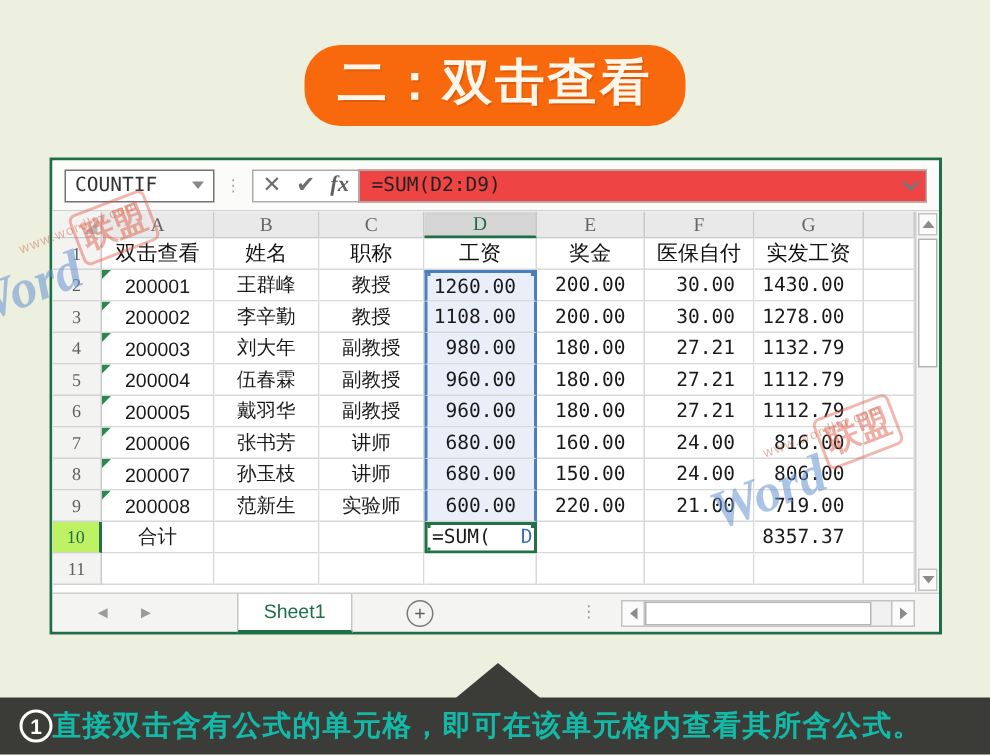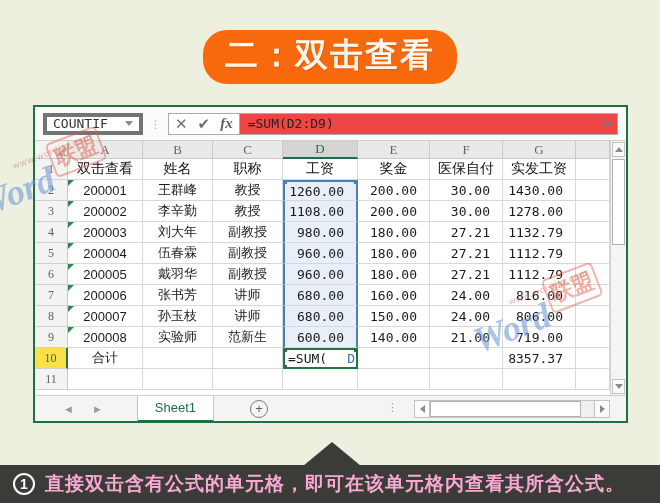--- a/index.html
+++ b/index.html
@@ -12,21 +12,21 @@
     padding:3px 22px 6px; border-radius:24px; letter-spacing:2px; white-space:nowrap;
     text-shadow:1px 1px 0 rgba(180,70,0,.35); z-index:2; }
 
   
   .xlwin { position:absolute; left:33px; top:105px; width:595px; height:318px;
     background:#ffffff; border:2px solid #1e6e46; z-index:1; display:flex; flex-direction:column; }
 
   
   .fbar { height:34px; flex:0 0 34px; background:#fbfbfa; border-bottom:1px solid #cfcfcf;
     display:flex; align-items:center; padding:0 8px; }
-  .namebox { width:100px; height:22px; background:#fff; border:4px solid #737373;
+  .namebox { width:100px; height:22px; background:#fff; border:1px solid #737373;
     display:flex; align-items:center; padding:0 6px; font-family:"DejaVu Sans Mono",monospace;
     font-size:13px; color:#333; }
   .namebox .caret { margin-left:auto; width:0; height:0; border-left:4px solid transparent;
     border-right:4px solid transparent; border-top:5px solid #8a8a8a; }
   .vdots { color:#aaa; font-size:11px; margin:0 7px; letter-spacing:0; line-height:8px; }
   .fxgrp { height:22px; border:1px solid #ababab; background:#fff; display:flex; align-items:center; padding:0 6px; gap:10px; }
   .fxgrp .ic { color:#6e6e6e; font-size:15px; line-height:1; }
   .fxgrp .fx { font-family:"Liberation Serif",serif; font-style:italic; font-weight:bold; font-size:15px; color:#5f5f5f; }
   .finput { height:22px; flex:1; border:1px solid #ababab; margin-left:-1px; background:#ef4444;
     display:flex; align-items:center; padding:0 8px; font-family:"DejaVu Sans Mono",monospace; font-size:13px; color:#222; }
@@ -39,21 +39,21 @@
     grid-template-columns:33px 75px 70px 70px 75px 72px 73px 73px 1fr;
     grid-template-rows:18px repeat(11,21px); }
   .c { border-right:1px solid #d8d8d8; border-bottom:1px solid #d8d8d8; background:#fff;
     display:flex; align-items:center; white-space:nowrap; overflow:hidden; position:relative;
     font-size:13px; color:#1a1a1a; }
   .colhdr { background:#e9e9e9; border-right:1px solid #c9c9c9; border-bottom:1px solid #c9c9c9;
     justify-content:center; font-family:"Liberation Serif",serif; font-size:13px; color:#666; }
   .colhdr.sel { background:#d5d5d5; border-bottom:2px solid #1e6e46; color:#1e6e46; }
   .rowhdr { background:#f3f3f2; border-right:1px solid #c9c9c9; border-bottom:1px solid #d2d2d2;
     justify-content:center; font-family:"Liberation Serif",serif; font-size:12px; color:#5f5f5f; }
-  .rowhdr.active { background:#fde047; border-right:2px solid #217346; color:#1e6e46; }
+  .rowhdr.active { background:#bef264; border-right:2px solid #217346; color:#1e6e46; }
   .corner { background:#f3f3f2; border-right:1px solid #c9c9c9; border-bottom:1px solid #c9c9c9; }
   .corner::after { content:""; position:absolute; right:2px; bottom:2px;
     border-bottom:9px solid #b9b9b9; border-left:9px solid transparent; }
   .hdr1 { justify-content:center; font-size:14px; color:#111; }
   .ctr { justify-content:center; }
   .num { justify-content:flex-end; padding-right:12px; font-family:"DejaVu Sans Mono",monospace; }
   .err::before { content:""; position:absolute; left:0; top:0;
     border-top:6px solid #2a8a4d; border-right:6px solid transparent; }
   
   .selc { background:#e9eff9; border-left:2px solid #4a7ebd; border-right:2px solid #4a7ebd; }
@@ -74,21 +74,21 @@
   .vbtn.up { top:1px; } .vbtn.dn { bottom:1px; }
   .tri-up { border-left:4px solid transparent; border-right:4px solid transparent; border-bottom:5px solid #8b8b8b; }
   .tri-dn { border-left:4px solid transparent; border-right:4px solid transparent; border-top:5px solid #8b8b8b; }
   .vthumb { position:absolute; left:1px; right:1px; top:18px; height:86px; background:#fff; border:1px solid #b3b3b3; }
 
   
   .sheetbar { height:26px; flex:0 0 26px; background:#f4f4f2; border-top:1px solid #cfcfcf;
     display:flex; align-items:center; position:relative; }
   .navarr { color:#9b9b9b; font-size:11px; margin:0 9px; }
   .navarr.first { margin-left:28px; }
-  .tab { height:26px; margin-left:25px; padding:0 17px; background:#fff;
+  .tab { height:26px; margin-left:46px; padding:0 17px; background:#fff;
     border-left:1px solid #c6c6c6; border-right:1px solid #c6c6c6; border-bottom:2px solid #1e6e46;
     display:flex; align-items:center; color:#1e6e46; font-size:13px; }
   .addsheet { width:18px; height:18px; border:1px solid #7a7a7a; border-radius:50%;
     color:#5f5f5f; font-size:13px; line-height:16px; text-align:center; margin-left:36px; }
   .hdots { color:#9b9b9b; font-size:11px; position:absolute; right:228px; top:5px; }
   .hscroll { position:absolute; right:16px; top:4px; width:196px; height:18px; display:flex; }
   .hbtn { width:16px; height:18px; background:#fbfbfb; border:1px solid #c3c3c3;
     display:flex; align-items:center; justify-content:center; }
   .tri-l { border-top:4px solid transparent; border-bottom:4px solid transparent; border-right:5px solid #8b8b8b; }
   .tri-r { border-top:4px solid transparent; border-bottom:4px solid transparent; border-left:5px solid #8b8b8b; }
@@ -96,21 +96,21 @@
   .hthumb { position:absolute; left:0; top:0; bottom:0; width:92%; background:#fff; border:1px solid #b3b3b3; }
 
   
   .pointer { position:absolute; left:303px; top:442px; width:0; height:0;
     border-left:29px solid transparent; border-right:29px solid transparent;
     border-bottom:24px solid #3b3b38; z-index:2; }
   .caption { position:absolute; left:0; right:0; bottom:0; height:38px; background:#3b3b38;
     display:flex; align-items:center; padding-left:13px; z-index:3; }
   .capnum { width:22px; height:22px; border:2px solid #fff; border-radius:50%; color:#fff;
     font-size:14px; font-weight:bold; display:flex; align-items:center; justify-content:center; flex:0 0 22px; }
-  .captext { color:#f9a8d4; font-size:19px; font-weight:bold; margin-left:10px; letter-spacing:1px; white-space:nowrap; }
+  .captext { color:#14b8a6; font-size:19px; font-weight:bold; letter-spacing:1px; white-space:nowrap; }
 
   
   .wm { position:absolute; transform:rotate(-21deg); z-index:4; pointer-events:none; }
   .wm .url { display:block; font-size:9px; color:rgba(205,120,95,.55); letter-spacing:1px; margin-left:46px; }
   .wm .row { display:flex; align-items:flex-end; }
   .wm .word { font-family:"Liberation Serif",serif; font-style:italic; font-weight:bold;
     font-size:36px; color:rgba(100,145,210,.55); line-height:.9; }
   .wm .league { font-size:22px; font-weight:bold; color:rgba(225,95,75,.5);
     border:2px solid rgba(225,95,75,.45); border-radius:5px; padding:1px 3px; margin-left:4px; transform:translateY(-14px); }
 </style>
@@ -219,24 +219,24 @@
         <div class="c ctr err">200007</div>
         <div class="c ctr">孙玉枝</div>
         <div class="c ctr">讲师</div>
         <div class="c num selc">680.00</div>
         <div class="c num">150.00</div>
         <div class="c num">24.00</div>
         <div class="c num">806.00</div>
         <div class="c"></div>
         <div class="c rowhdr">9</div>
         <div class="c ctr err">200008</div>
+        <div class="c ctr">范新生</div>
         <div class="c ctr">实验师</div>
-        <div class="c ctr">范新生</div>
         <div class="c num selc">600.00</div>
-        <div class="c num">140.00</div>
+        <div class="c num">220.00</div>
         <div class="c num">21.00</div>
         <div class="c num">719.00</div>
         <div class="c"></div>
 
       <div class="c rowhdr active">10</div>
       <div class="c ctr">合计</div>
       <div class="c"></div>
       <div class="c"></div>
       <div class="c edit">
         <span class="hndl g" style="left:-3px;top:-3px;"></span>

